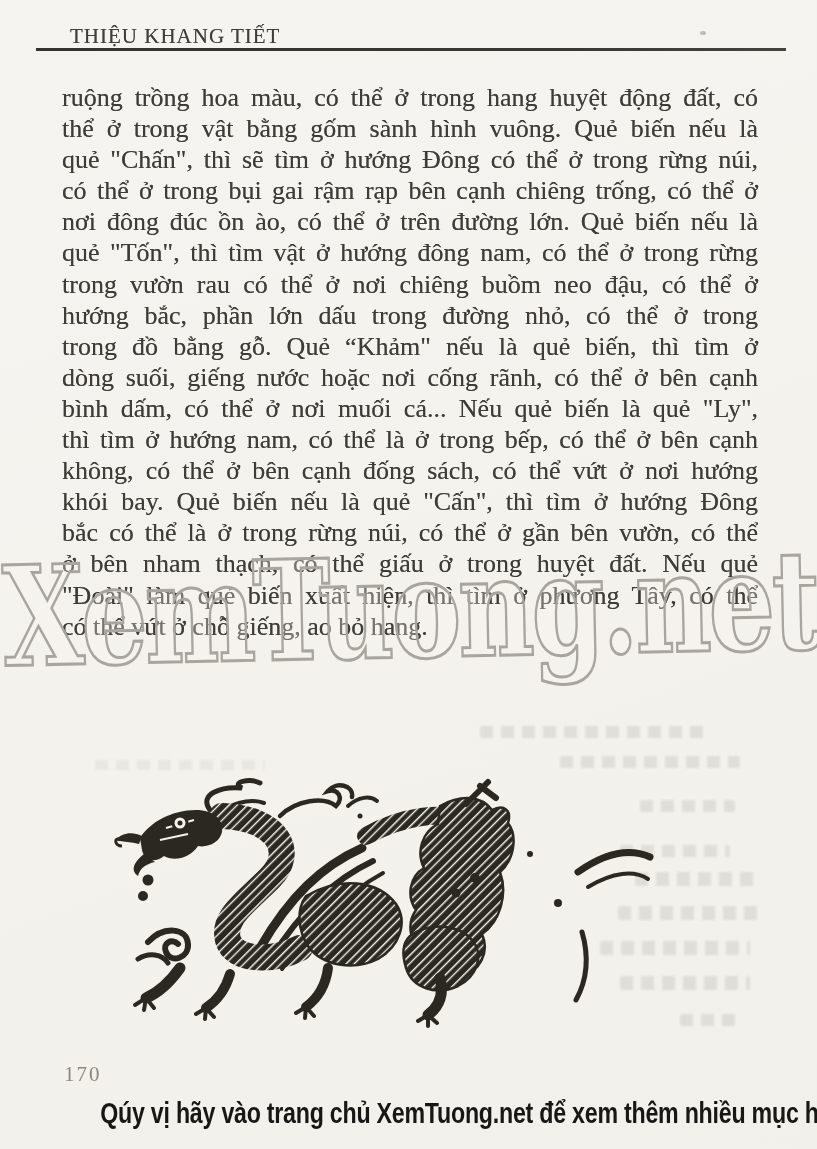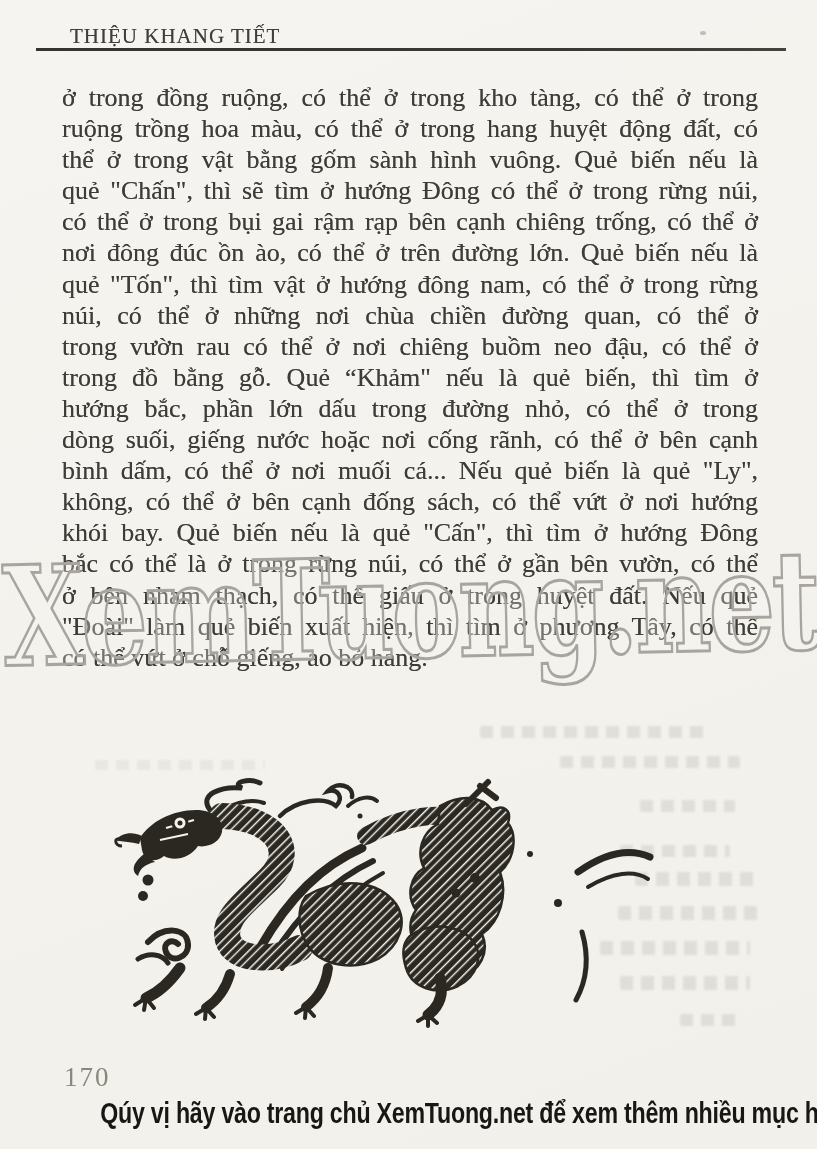--- a/index.html
+++ b/index.html
@@ -50,21 +50,21 @@
   .ghost{
     position:absolute;z-index:1;border-radius:3px;
     background:repeating-linear-gradient(90deg,rgba(130,128,120,.16) 0 13px,rgba(130,128,120,0) 13px 21px);
     filter:blur(1.2px);
   }
   
   .illustration{position:absolute;left:110px;top:776px;width:615px;height:272px;z-index:2;}
   
   .page-number{
     position:absolute;left:64px;top:1062px;
-    font-size:27px;color:#8b877d;letter-spacing:2px;
+    font-size:21px;color:#8b877d;letter-spacing:2px;
   }
   .footer{
     position:absolute;left:0;right:0;top:1097px;text-align:center;z-index:2;
   }
   .footer span{
     display:inline-block;
     font-family:"Liberation Sans","DejaVu Sans",sans-serif;
     font-weight:700;font-size:29px;color:#181715;
     transform:scaleX(.8);transform-origin:center;
     white-space:nowrap;letter-spacing:-.3px;
@@ -84,33 +84,32 @@
   <div class="ghost" style="left:640px;top:800px;width:95px;height:12px;"></div>
   <div class="ghost" style="left:620px;top:845px;width:110px;height:12px;"></div>
   <div class="ghost" style="left:635px;top:872px;width:125px;height:14px;"></div>
   <div class="ghost" style="left:618px;top:906px;width:140px;height:14px;"></div>
   <div class="ghost" style="left:600px;top:941px;width:150px;height:14px;"></div>
   <div class="ghost" style="left:620px;top:976px;width:130px;height:14px;"></div>
   <div class="ghost" style="left:680px;top:1014px;width:60px;height:12px;"></div>
   <div class="ghost" style="left:95px;top:760px;width:170px;height:10px;opacity:.6;"></div>
 
   <div class="body-text">
-      <div class="text-line">ở trong đồng ruộng, có thể ở trong kho tàng, có thể ở trong</div>
       <div class="text-line">ruộng trồng hoa màu, có thể ở trong hang huyệt động đất, có</div>
       <div class="text-line">thể ở trong vật bằng gốm sành hình vuông. Quẻ biến nếu là</div>
       <div class="text-line">quẻ "Chấn", thì sẽ tìm ở hướng Đông có thể ở trong rừng núi,</div>
       <div class="text-line">có thể ở trong bụi gai rậm rạp bên cạnh chiêng trống, có thể ở</div>
       <div class="text-line">nơi đông đúc ồn ào, có thể ở trên đường lớn. Quẻ biến nếu là</div>
       <div class="text-line">quẻ "Tốn", thì tìm vật ở hướng đông nam, có thể ở trong rừng</div>
-      <div class="text-line">núi, có thể ở những nơi chùa chiền đường quan, có thể ở</div>
       <div class="text-line">trong vườn rau có thể ở nơi chiêng buồm neo đậu, có thể ở</div>
+      <div class="text-line">hướng bắc, phần lớn dấu trong đường nhỏ, có thể ở trong</div>
       <div class="text-line">trong đồ bằng gỗ. Quẻ “Khảm" nếu là quẻ biến, thì tìm ở</div>
-      <div class="text-line">hướng bắc, phần lớn dấu trong đường nhỏ, có thể ở trong</div>
       <div class="text-line">dòng suối, giếng nước hoặc nơi cống rãnh, có thể ở bên cạnh</div>
       <div class="text-line">bình dấm, có thể ở nơi muối cá... Nếu quẻ biến là quẻ "Ly",</div>
+      <div class="text-line">thì tìm ở hướng nam, có thể là ở trong bếp, có thể ở bên cạnh</div>
       <div class="text-line">không, có thể ở bên cạnh đống sách, có thể vứt ở nơi hướng</div>
       <div class="text-line">khói bay. Quẻ biến nếu là quẻ "Cấn", thì tìm ở hướng Đông</div>
       <div class="text-line">bắc có thể là ở trong rừng núi, có thể ở gần bên vườn, có thể</div>
       <div class="text-line">ở bên nham thạch, có thể giấu ở trong huyệt đất. Nếu quẻ</div>
       <div class="text-line">"Đoài" làm quẻ biến xuất hiện, thì tìm ở phương Tây, có thể</div>
       <div class="text-line last">có thể vứt ở chỗ giếng, ao bỏ hang.</div>
     </div>
 
   <div class="watermark">
     <span>XemTuong.net</span>

